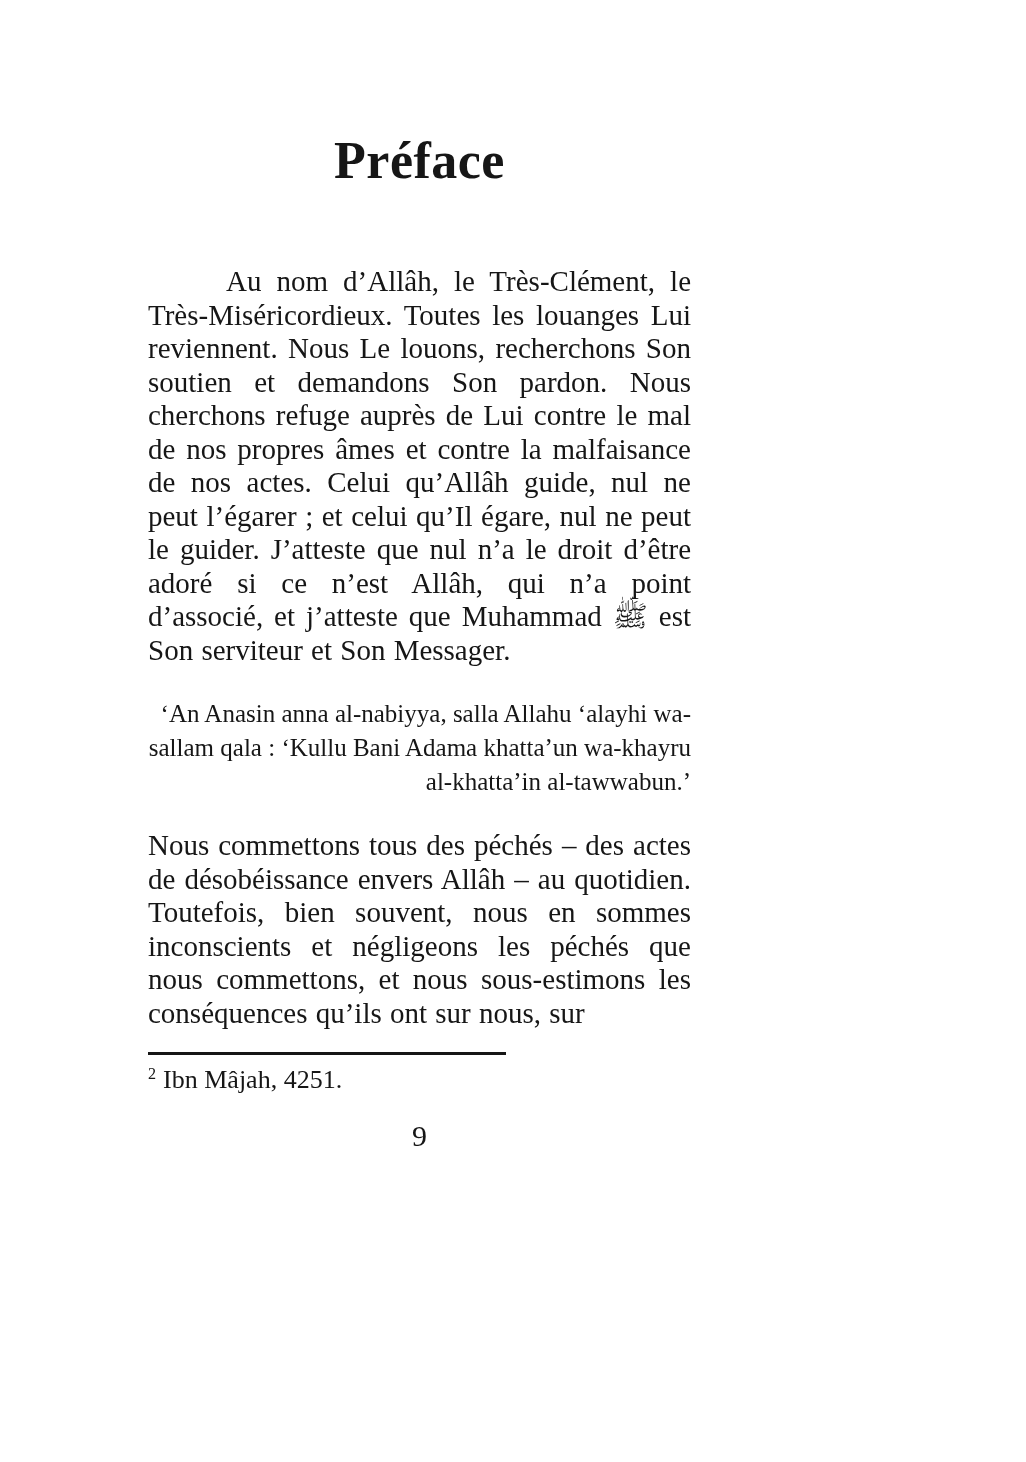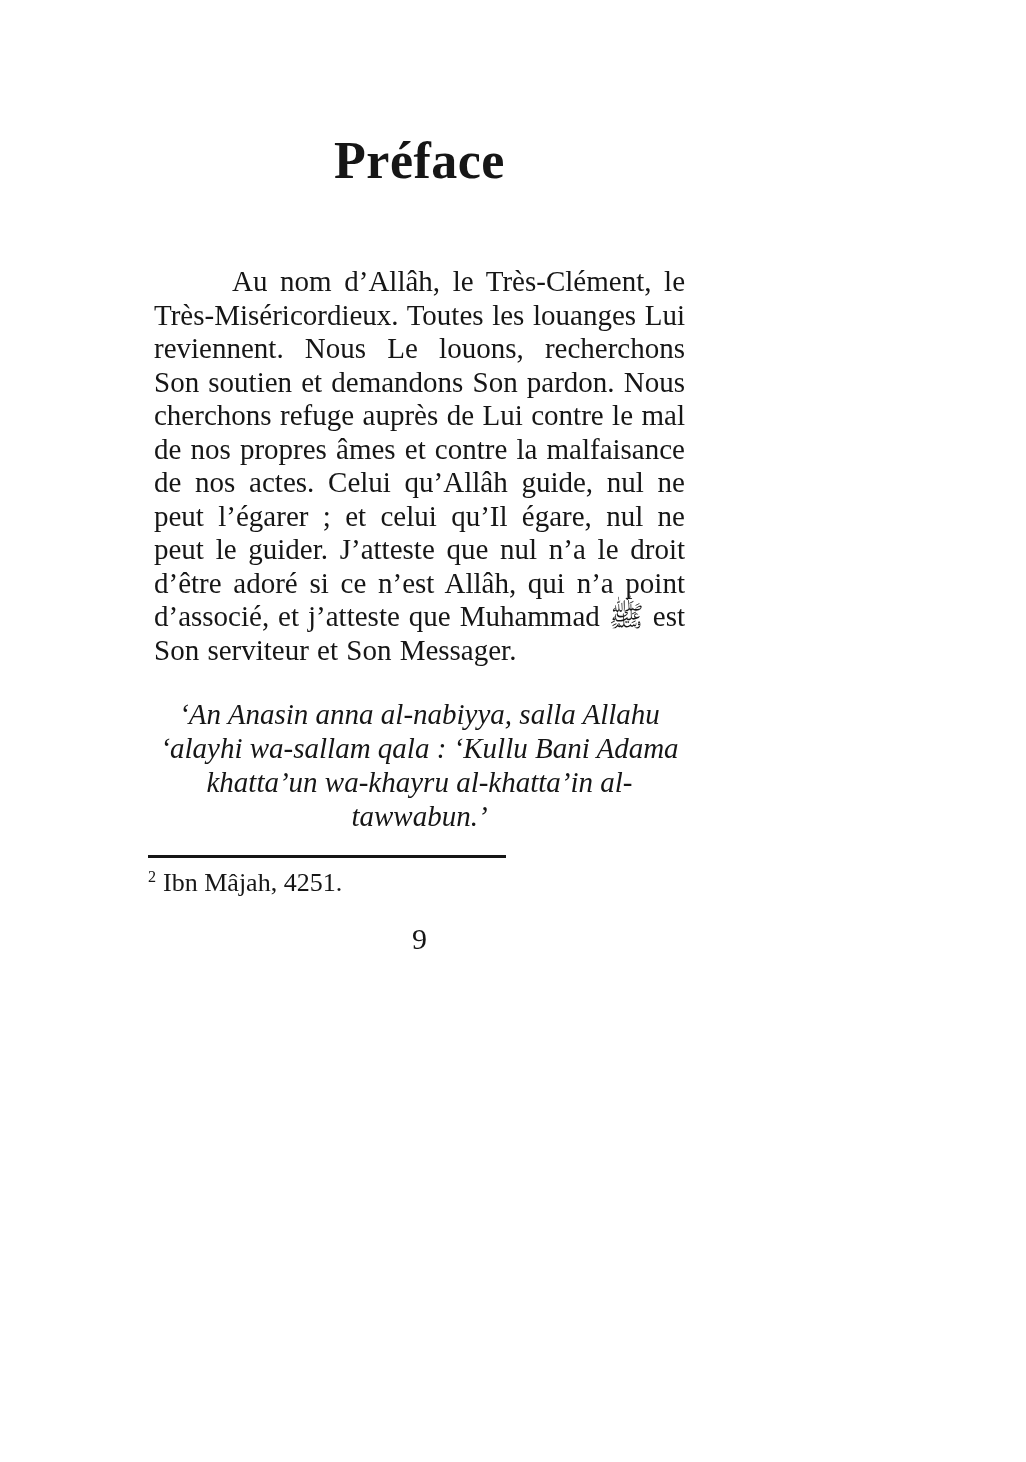--- a/index.html
+++ b/index.html
@@ -20,44 +20,43 @@
   }
   .title {
     margin: 0 0 76px 0;
     font-size: 52px;
     line-height: 1.1;
     font-weight: bold;
     text-align: center;
     letter-spacing: 0.5px;
   }
   .body-par {
-    margin: 6px;
+    margin: 0;
     font-size: 29px;
     line-height: 33.5px;
     text-align: justify;
     word-spacing: 1px;
   }
   .first-par {
     text-indent: 78px;
   }
   .arabic {
     direction: rtl;
     margin: 44px 10px 0 10px;
     font-family: "DejaVu Sans", sans-serif;
     font-size: 32px;
     line-height: 64px;
     text-align: center;
     color: #8e8e8e;
   }
   .translit {
     margin: 30px 0 0 0;
-    font-size: 29px;
+    font-size: 25px;
     line-height: 34px;
-    font-style: italic;
-    text-align: center;
+    text-align: right;
   }
   .narration-intro {
     margin: 38px 0 0 0;
     font-size: 29px;
     line-height: 34px;
     text-align: center;
   }
   .quote {
     margin: 2px 0 0 0;
     font-size: 29px;
@@ -105,20 +104,21 @@
   <h1 class="title">Préface</h1>
 
   <p class="body-par first-par">Au nom d’Allâh, le Très-Clément, le Très-Miséricordieux. Toutes les louanges Lui reviennent. Nous Le louons, recherchons Son soutien et demandons Son pardon. Nous cherchons refuge auprès de Lui contre le mal de nos propres âmes et contre la malfaisance de nos actes. Celui qu’Allâh guide, nul ne peut l’égarer ; et celui qu’Il égare, nul ne peut le guider. J’atteste que nul n’a le droit d’être adoré si ce n’est Allâh, qui n’a point d’associé, et j’atteste que Muhammad ﷺ est Son serviteur et Son Messager.</p>
 
 
   <p class="translit">‘An Anasin anna al-nabiyya, salla Allahu ‘alayhi wa-sallam qala : ‘Kullu Bani Adama khatta’un wa-khayru al-khatta’in al-tawwabun.’</p>
 
   <div>
   </div>
 
+  <p class="body-par closing-par">Nous commettons tous des péchés – des actes de désobéissance envers Allâh – au quotidien. Toutefois, bien souvent, nous en sommes inconscients et négligeons les péchés que nous commettons, et nous sous-estimons les conséquences qu’ils ont sur nous, sur</p>
 
   <footer class="footnote-area">
     <div class="footnote-rule"></div>
     <p class="footnote"><sup>2</sup><span>Ibn Mâjah, 4251.</span></p>
     <div class="page-number">9</div>
   </footer>
 
 </main>
 
 </body></html>

